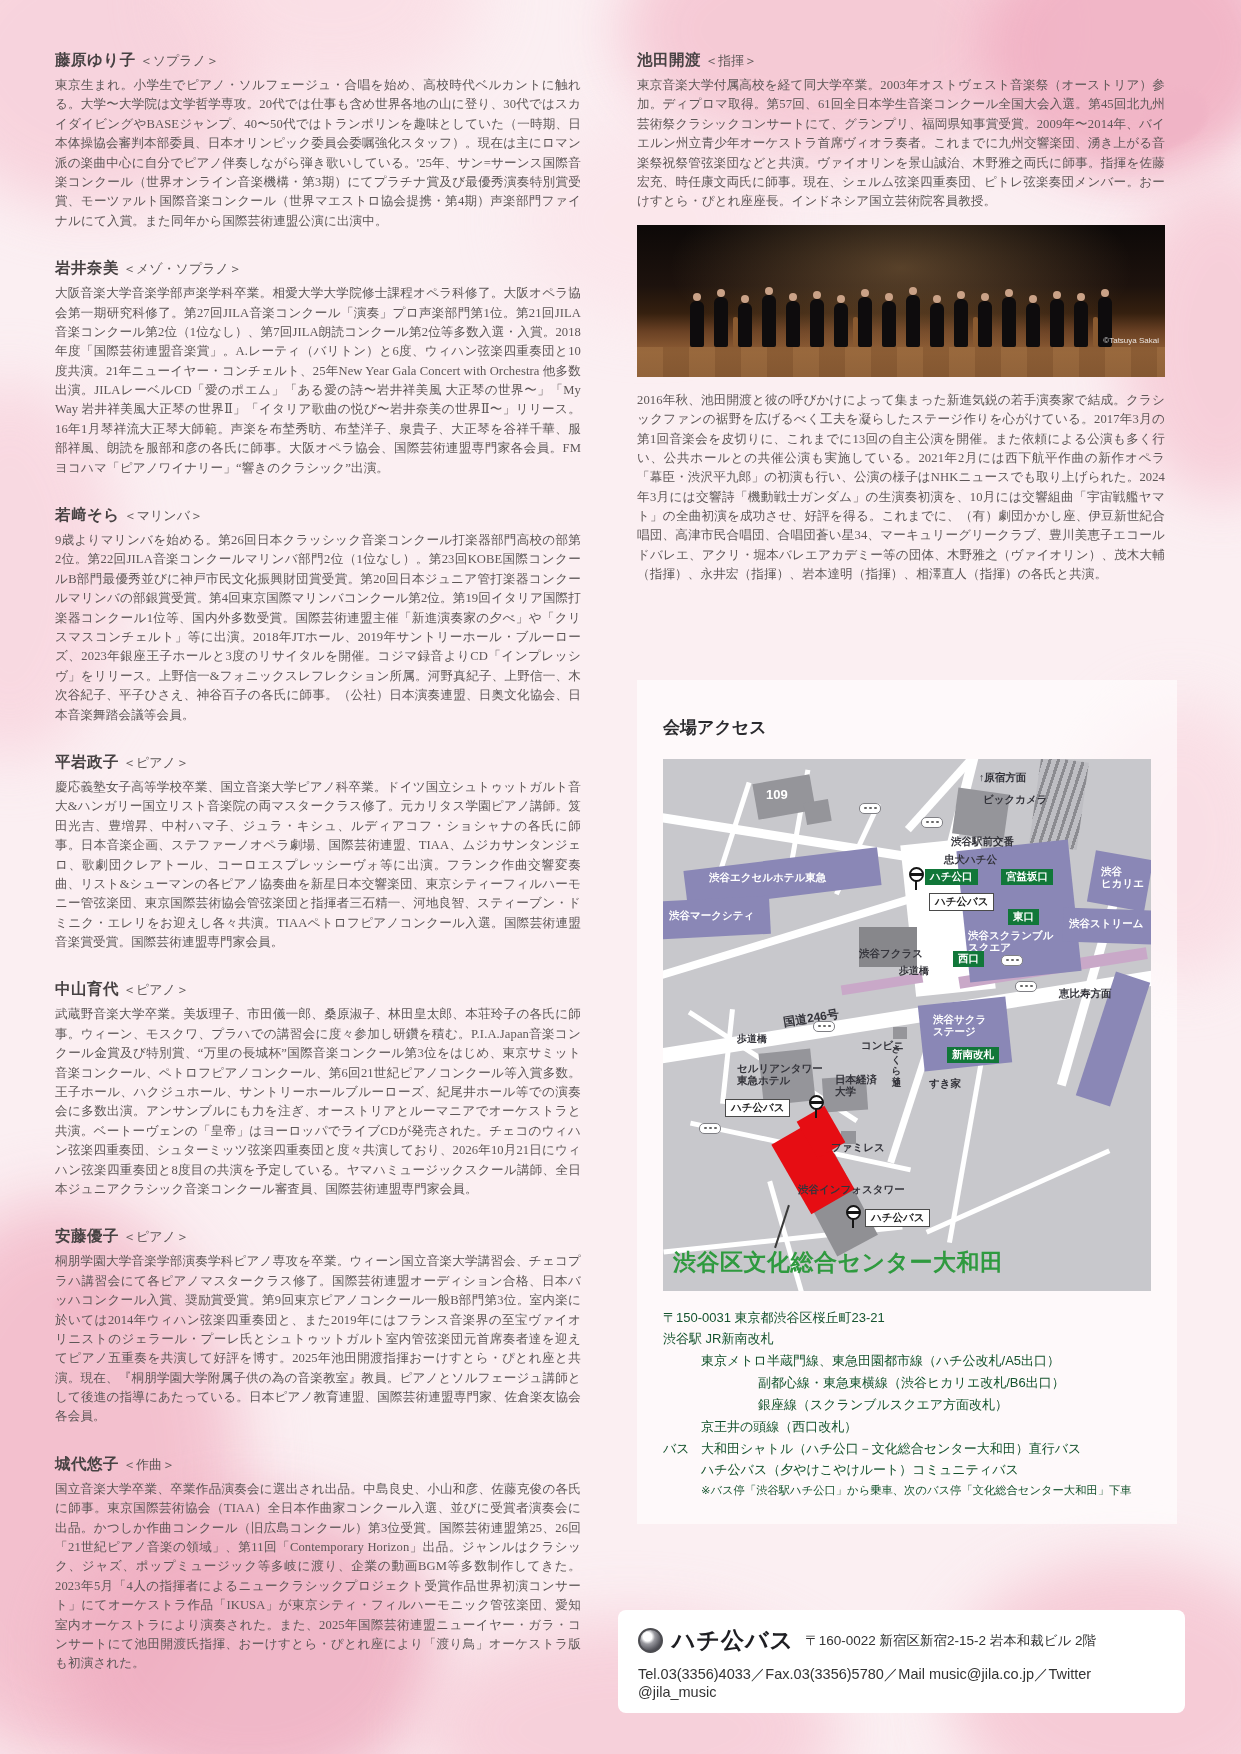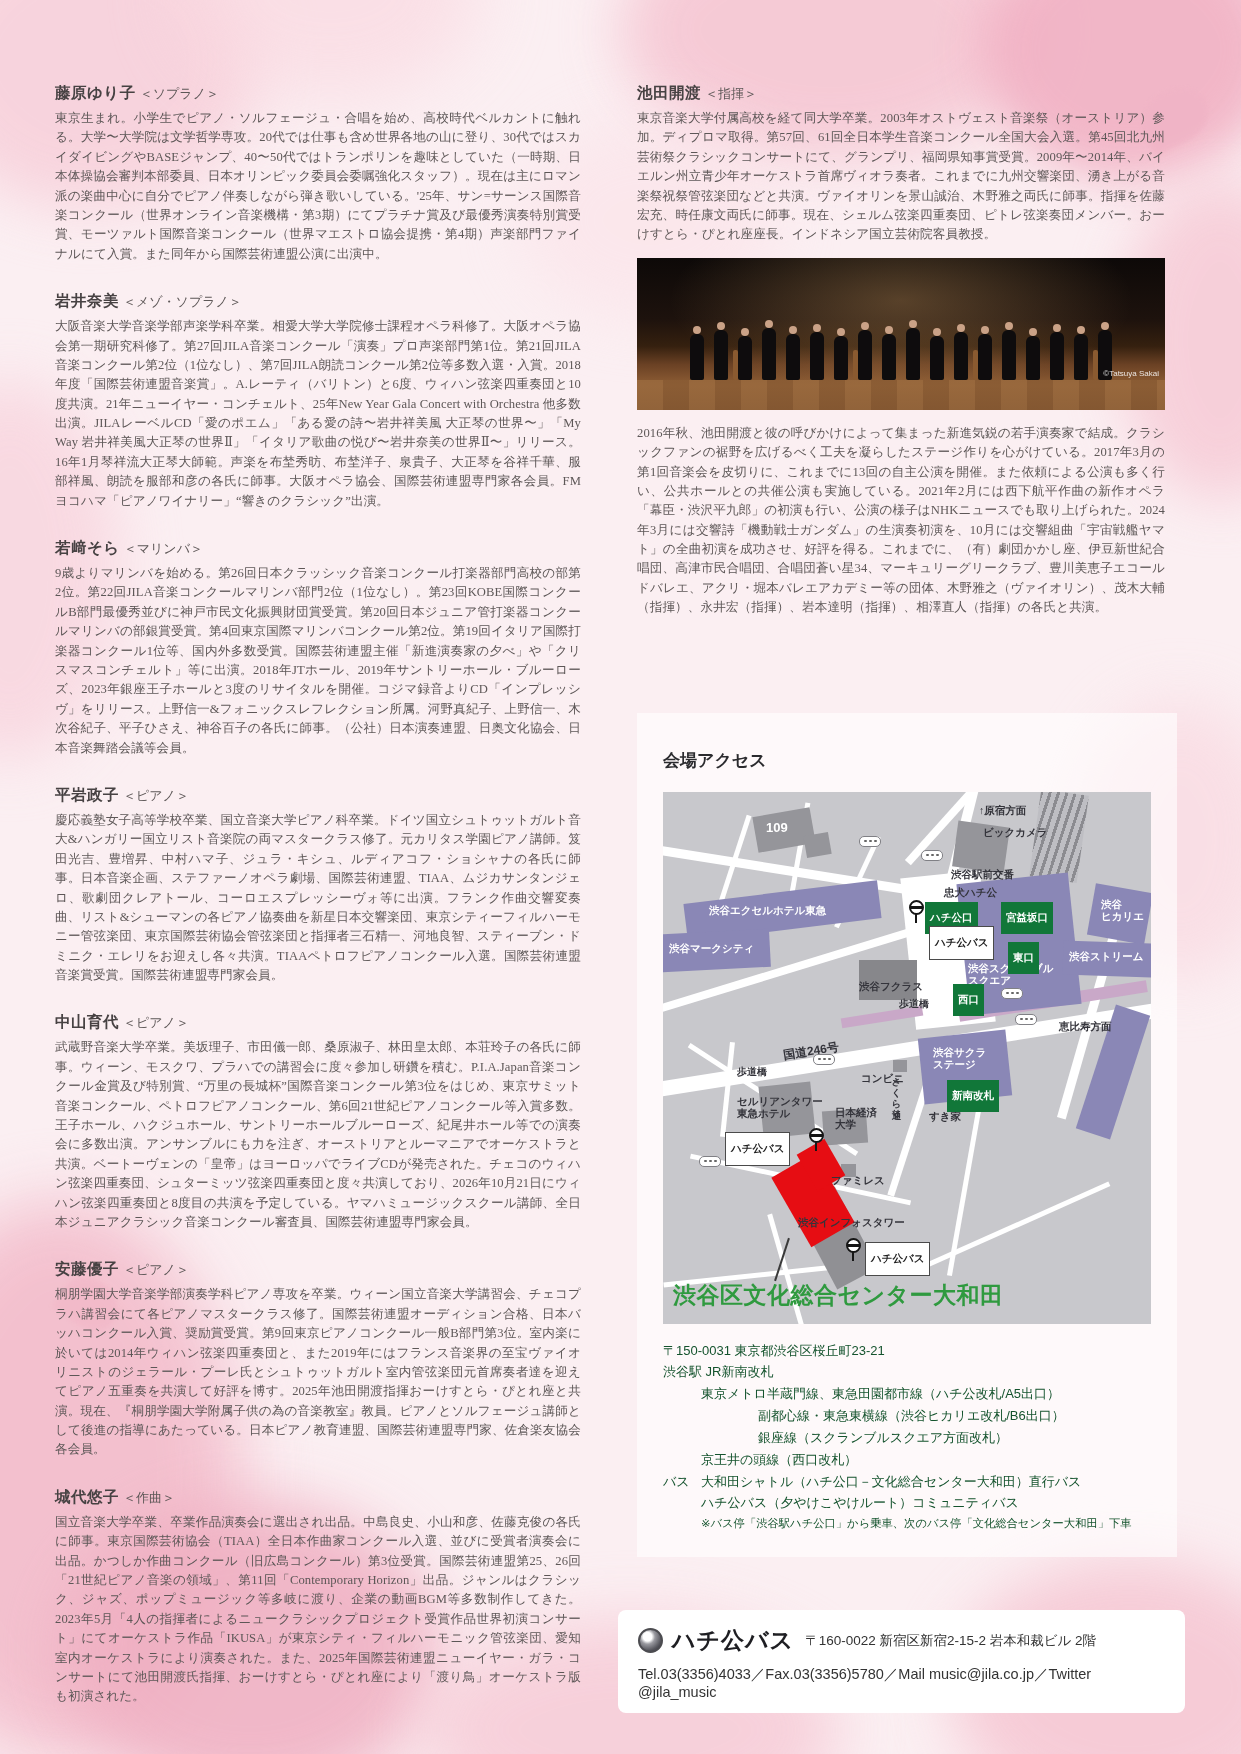--- a/index.html
+++ b/index.html
@@ -1,20 +1,20 @@
 <!DOCTYPE html>
 <html><head>
 <meta charset="utf-8">
 <style>
   html,body{margin:0;padding:0;background:#e9e2e4;}
   .page{position:relative;width:1241px;height:1754px;background:#fbeff2;overflow:hidden;
         font-family:"Liberation Serif","DejaVu Serif",serif;color:#5d5757;}
   .petal{position:absolute;border-radius:50%;pointer-events:none;}
   
-  .col{position:absolute;top:50px;margin-top:33px;}
+  .col{position:absolute;top:50px;}
   .col-left{left:55px;width:526px;}
   .col-right{left:637px;width:528px;}
   .bio-head{margin:0 0 5px 0;}
   .bio-name{font-size:15.5px;font-weight:bold;color:#474243;letter-spacing:.5px;}
   .bio-role{font-size:13px;color:#5d5757;margin-left:4px;}
   .bio-body{margin:0;font-size:12.6px;line-height:1.54;text-align:justify;letter-spacing:.1px;}
   .bio + .bio{margin-top:27px;}
   
   .photo{position:relative;width:528px;height:152px;margin-top:13px;overflow:hidden;
          background:linear-gradient(180deg,#0d0908 0%,#1d120d 40%,#35200f 58%,#6a4124 70%,#8f5e35 84%,#5f3b22 100%);}
@@ -41,21 +41,21 @@
   .bldg.gray{background:#95959a;}
   .bldg.darkgray{background:#87878b;}
   .tracks{position:absolute;z-index:3;background:repeating-linear-gradient(100deg,#8b8b90 0 3px,#bebec3 3px 8px);}
   .venue-red{position:absolute;background:#e60d13;z-index:4;}
   .leader{position:absolute;width:2px;background:#3a3a3a;z-index:5;}
   .maplabel{position:absolute;font-size:10.5px;font-weight:bold;color:#34343b;z-index:5;white-space:pre;line-height:1.2;}
   .maplabel.on-purple{color:#fff;}
   .maplabel.white-txt{color:#fff;}
   .maplabel.vert{writing-mode:vertical-rl;}
   .mbadge{position:absolute;background:#117739;color:#fff;font-size:10.5px;font-weight:bold;
-          padding:9px 5px;z-index:6;white-space:pre;font-family:"Liberation Sans","DejaVu Sans",sans-serif;}
+          padding:1px 5px;z-index:6;white-space:pre;font-family:"Liberation Sans","DejaVu Sans",sans-serif;}
   .mbadge.whitebg{background:#fff;color:#1c1c1c;border:1px solid #4a4a4a;}
   .busstop{position:absolute;width:15px;height:23px;z-index:6;}
   .busstop::before{content:"";position:absolute;left:0;top:0;width:11px;height:11px;border:2px solid #151515;border-radius:50%;
                    background:linear-gradient(#fff 38%,#151515 38% 62%,#fff 62%);}
   .busstop::after{content:"";position:absolute;left:6px;top:13px;width:2px;height:10px;background:#151515;}
   .xing{position:absolute;width:20px;height:9px;background:#fff;border:1px solid #808085;border-radius:5px;z-index:5;}
   .xing::before{content:"";position:absolute;left:4px;top:3px;width:2.5px;height:2.5px;border-radius:50%;background:#666;
                 box-shadow:5px 0 #666,10px 0 #666;}
   .map-venue-name{position:absolute;left:10px;top:488px;font-size:23px;font-weight:bold;color:#2f9a3f;
                   letter-spacing:.5px;z-index:7;font-family:"Liberation Sans","DejaVu Sans",sans-serif;}

